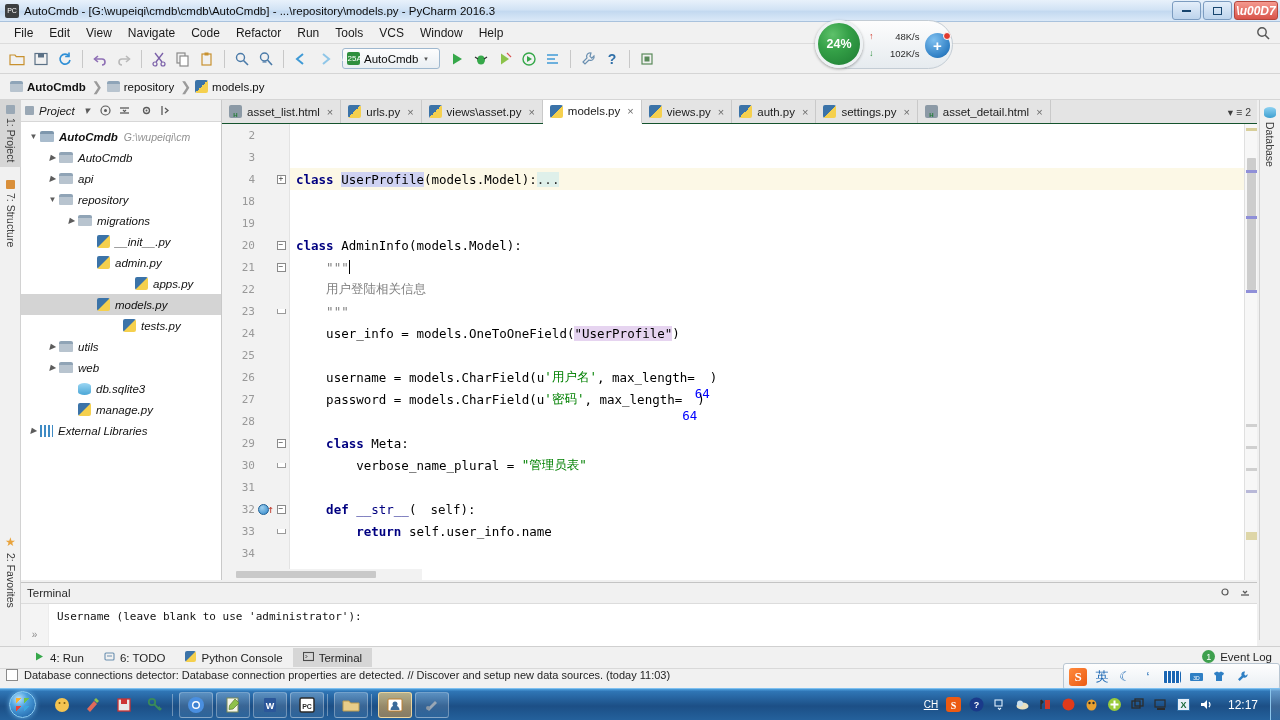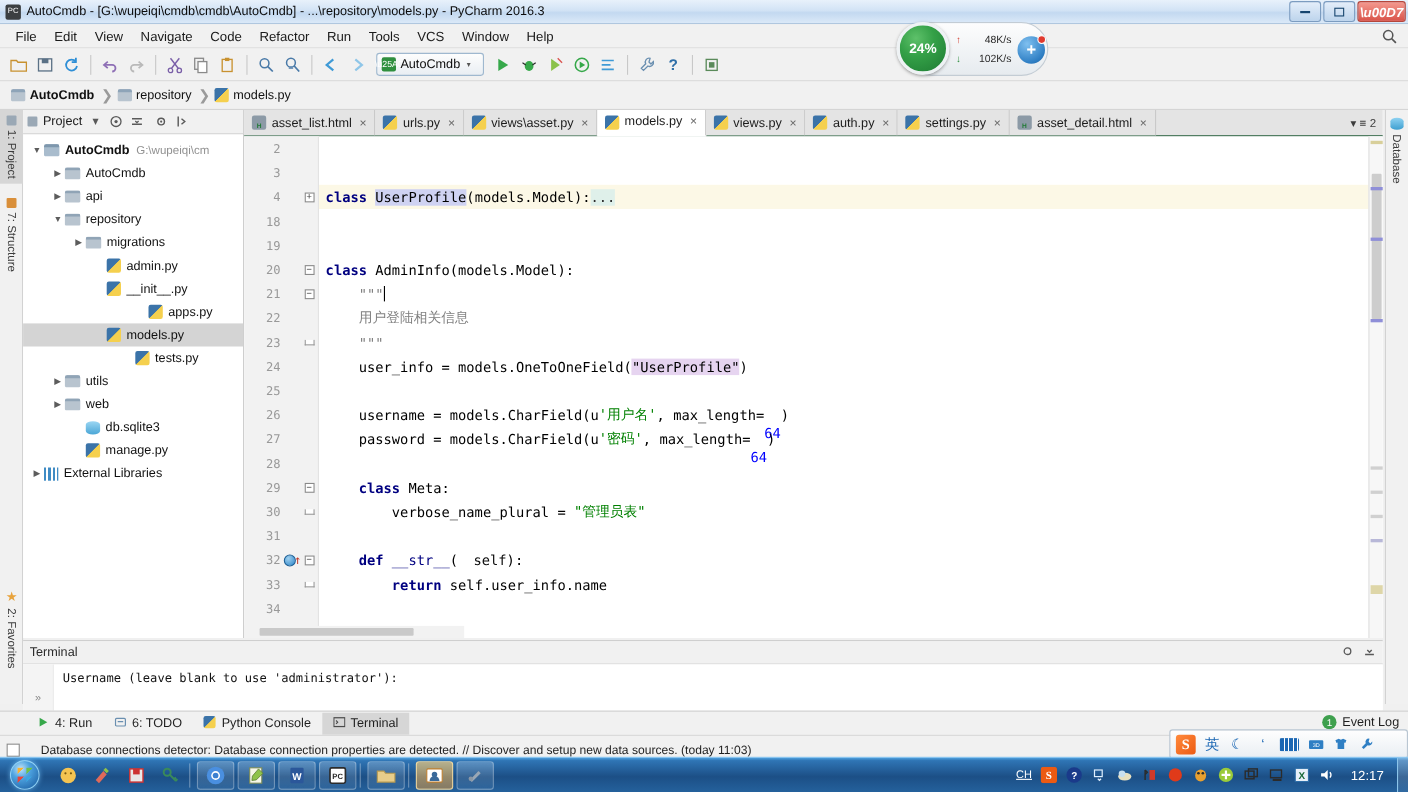--- a/index.html
+++ b/index.html
@@ -133,21 +133,21 @@
     writing-mode:vertical-rl; text-orientation:mixed;
     font-size:10.5px;color:#3c3c3c;padding:5px 4px;
     display:flex;align-items:center;gap:4px;
   }
   .db-ico { width:12px;height:11px;border-radius:50%/30%;
     background:linear-gradient(180deg,#8ed2f2,#3e9fd0); flex:none;}
 
   
   .projpanel {
     position:absolute; left:21px; top:100px; width:201px; height:480px;
-    background:#fff; border-right:1px solid #c9c9c9;
+    background:#fff; border-right:1px solid #c9c9c9;font-style:italic;
   }
   .projhdr {
     height:22px; background:#f1f1f1; border-bottom:1px solid #d7d7d7;
     display:flex; align-items:center; padding:0 4px; gap:5px;
   }
   .projhdr .lbl { font-size:11.5px;color:#1a1a1a; }
   .hdr-ico { width:14px;height:14px;display:flex;align-items:center;justify-content:center;color:#5a5a5a;font-size:11px; }
   .tree { padding:4px 0 0 0; font-size:11.5px; color:#111; }
   .trow { display:flex; align-items:center; height:21px; padding-left:6px; white-space:nowrap; }
   .trow.sel { background:#d4d4d4; }
@@ -257,21 +257,21 @@
   .eventlog {
     position:absolute; right:8px; top:3px; display:flex;align-items:center;gap:5px;font-size:11.5px;color:#1f1f1f;
   }
   .ebadge { width:13px;height:13px;border-radius:50%;background:#3ea04e;color:#fff;
     font-size:9px;display:flex;align-items:center;justify-content:center;}
 
   
   .statusbar {
     position:absolute; left:0; top:668px; width:1280px; height:20px;
     background:#f1f1f1; border-top:1px solid #d9d9d9;
-    display:flex; align-items:flex-end; padding-left:6px; gap:19px;
+    display:flex; align-items:flex-start; padding-left:6px; gap:6px;
     font-size:11px; color:#1f1f1f;
   }
   .stat-ico { width:12px;height:12px;border:1px solid #8a8a8a;background:#fff; }
 
   
   .sogou {
     position:absolute; left:1063px; top:663px; width:217px; height:27px;
     background:linear-gradient(180deg,#fefefe,#e9eef3);
     border:1px solid #b9c6d2; border-radius:3px;
     display:flex; align-items:center; gap:7px; padding:0 5px;
@@ -616,26 +616,26 @@
           <span class="tname">repository</span>
         </div>
         <div class="trow" style="padding-left: 44px;">
           <span class="tw">▶</span>
           <span class="folder plain"></span>
           <span class="tname">migrations</span>
         </div>
         <div class="trow" style="padding-left: 63px;">
           <span class="tw"></span>
           <span class="pyf"></span>
-          <span class="tname">admin.py</span>
+          <span class="tname">__init__.py</span>
         </div>
         <div class="trow" style="padding-left: 63px;">
           <span class="tw"></span>
           <span class="pyf"></span>
-          <span class="tname">__init__.py</span>
+          <span class="tname">admin.py</span>
         </div>
         <div class="trow" style="padding-left: 101px;">
           <span class="tw"></span>
           <span class="pyf"></span>
           <span class="tname">apps.py</span>
         </div>
         <div class="trow sel" style="padding-left: 63px;">
           <span class="tw"></span>
           <span class="pyf"></span>
           <span class="tname">models.py</span>

